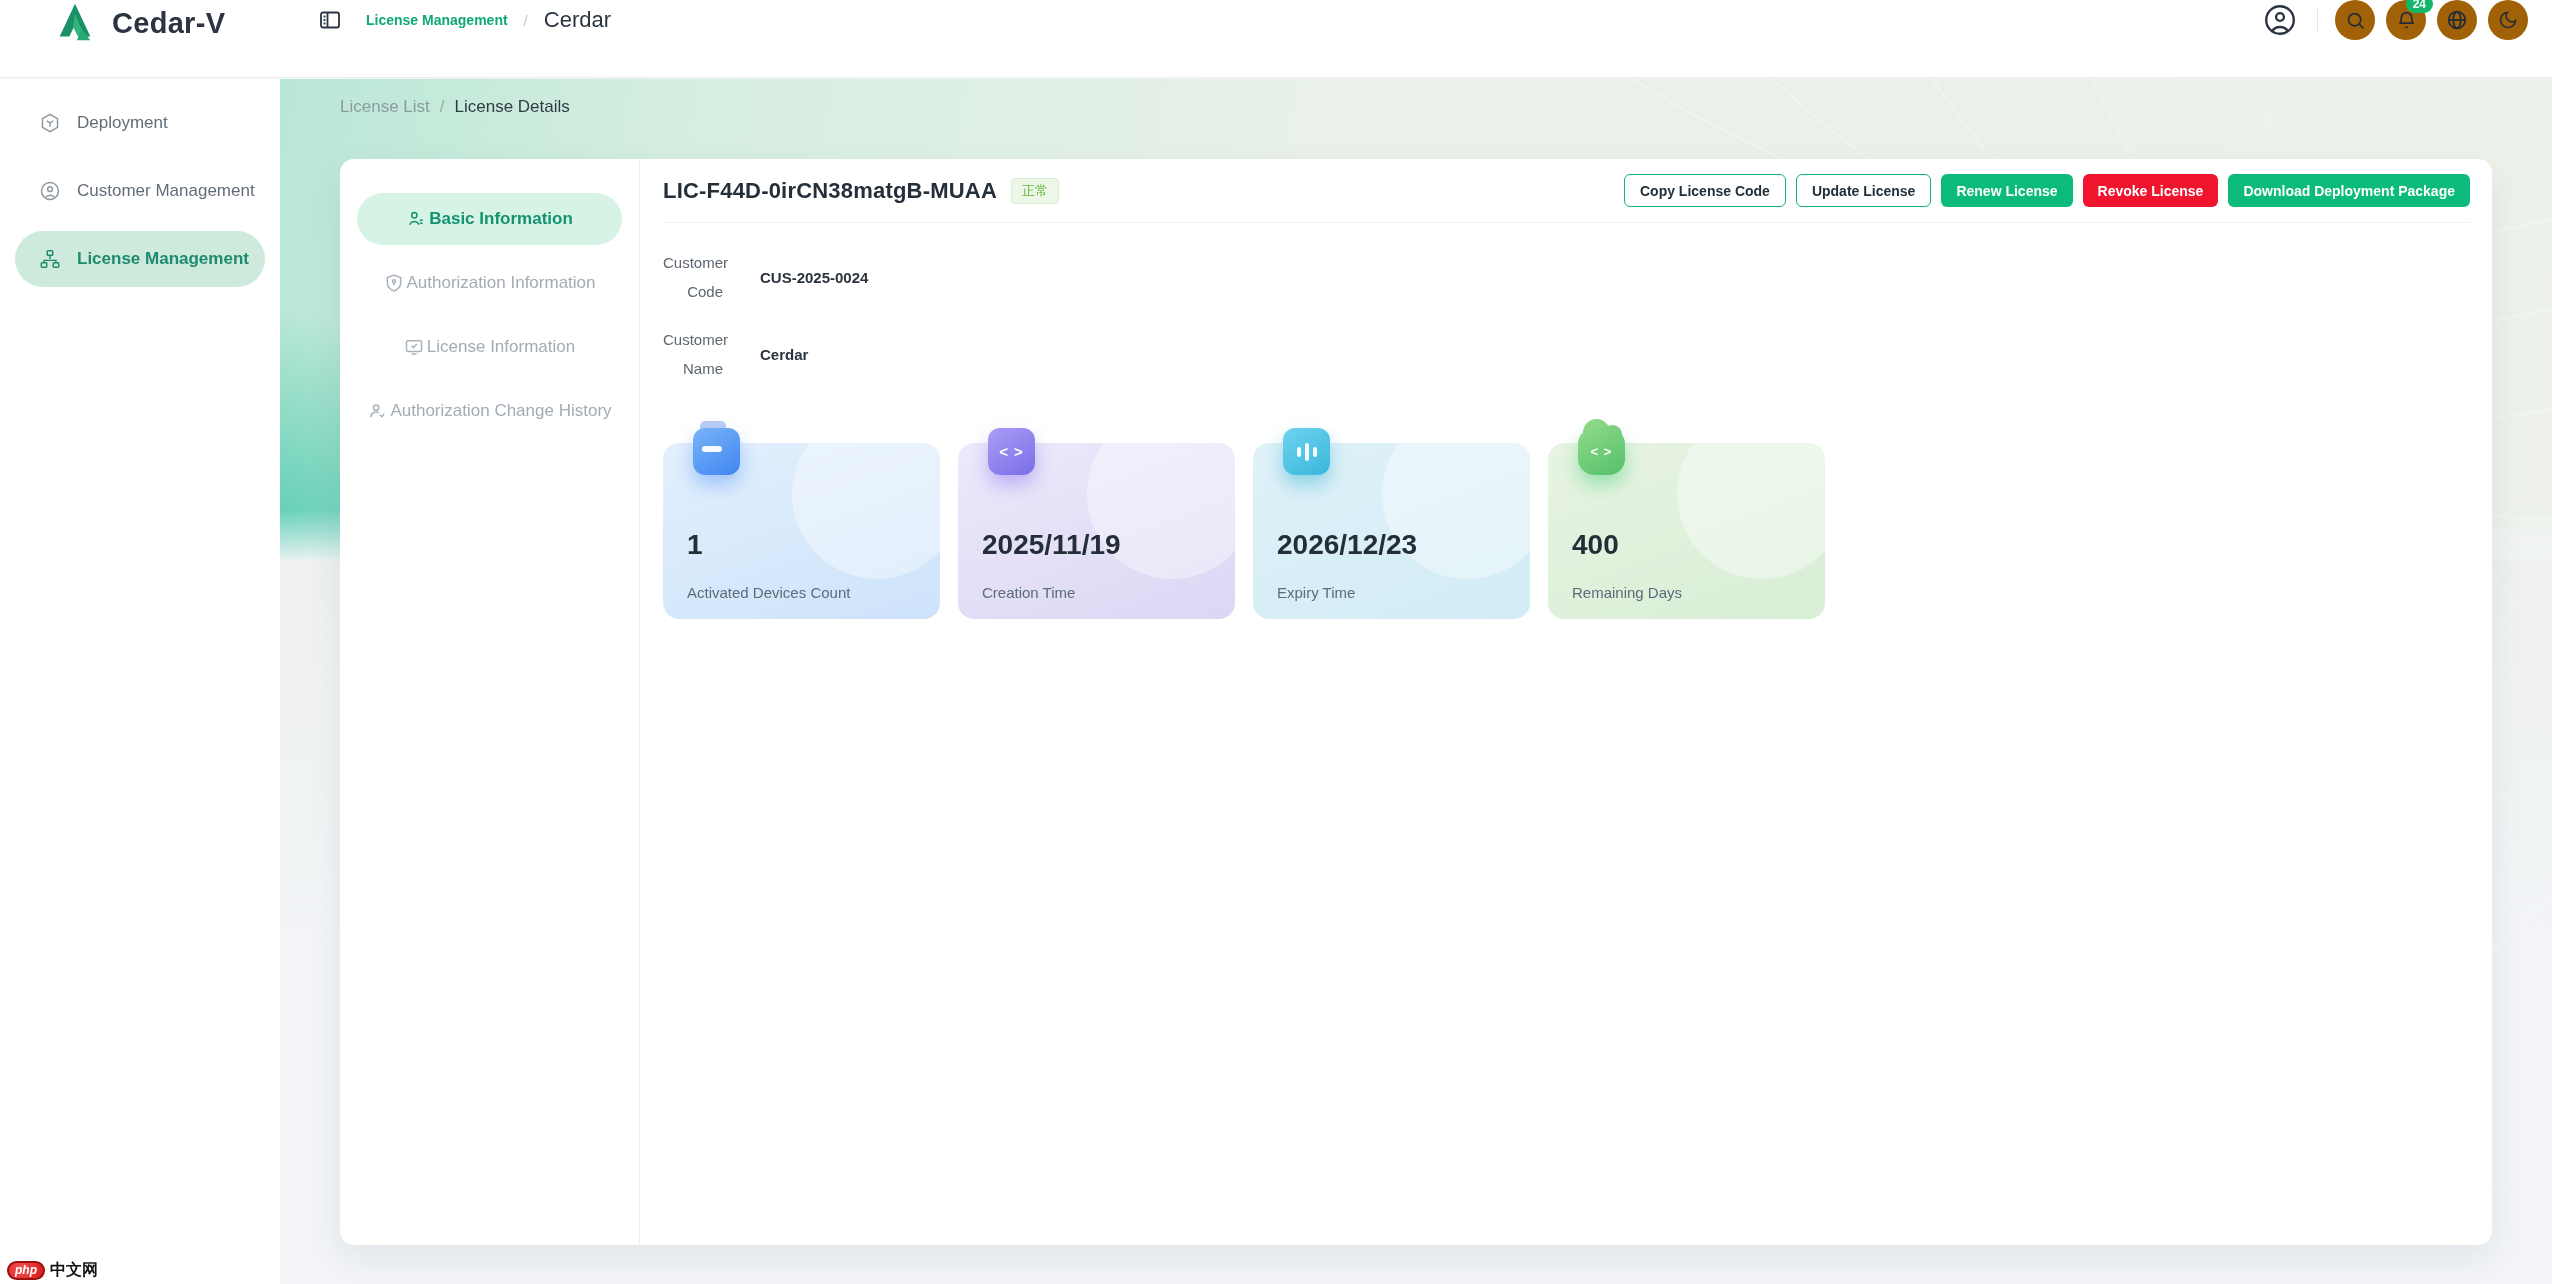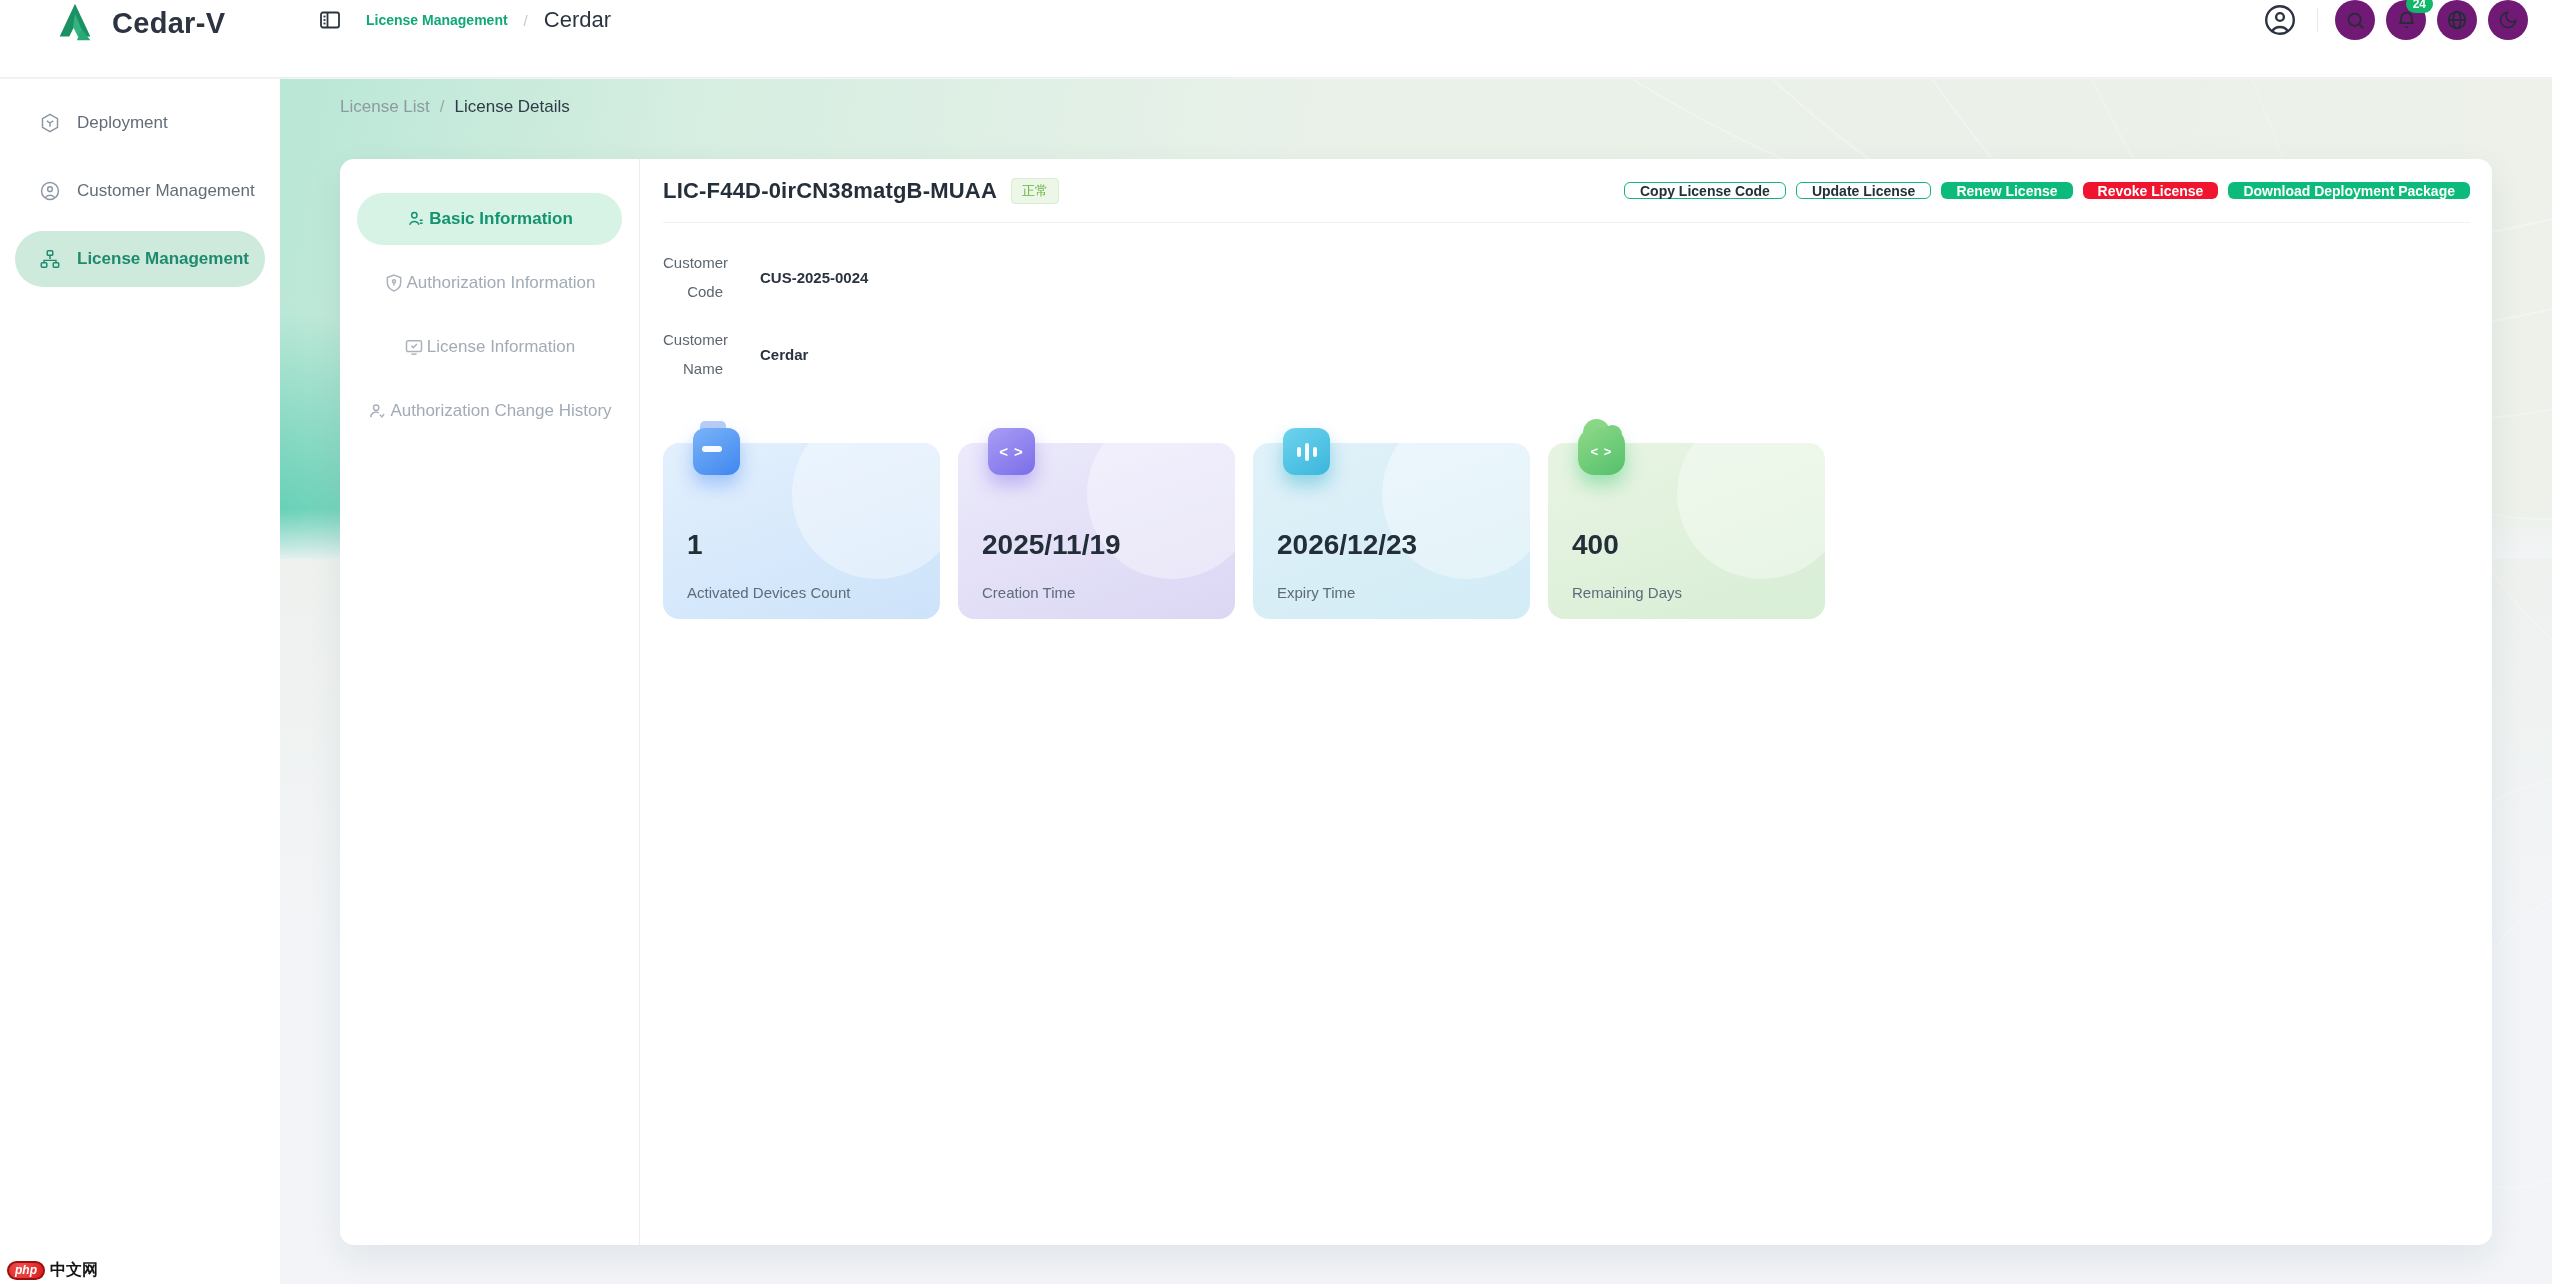--- a/index.html
+++ b/index.html
@@ -12,21 +12,21 @@
   .logo-area { width:280px; display:flex; align-items:center; gap:14px; padding-left:52px; flex:none; }
   .brand-name { font-size:29px; font-weight:600; color:#2b3440; letter-spacing:.3px; }
   .topbar-main { flex:1; display:flex; align-items:center; gap:16px; padding-left:30px; }
   .panel-toggle { width:40px; height:40px; display:flex; align-items:center; justify-content:center; cursor:pointer; color:#2b3440; }
   .tb-link { font-size:14px; font-weight:600; color:#10a878; cursor:pointer; }
   .tb-sep { font-size:15px; color:#c3cad0; }
   .tb-current { font-size:22px; font-weight:500; color:#2b3540; }
   .topbar-right { display:flex; align-items:center; gap:11px; padding-right:24px; }
   .avatar-btn { width:40px; height:40px; display:flex; align-items:center; justify-content:center; color:#2b3440; cursor:pointer; }
   .tb-divider { width:1px; height:24px; background:#e4e7ea; margin:0 6px; }
-  .circle-btn { width:40px; height:40px; border-radius:50%; background:#701a75; display:flex; align-items:center; justify-content:center; color:#232d36; cursor:pointer; position:relative; }
+  .circle-btn { width:40px; height:40px; border-radius:50%; background:#a16207; display:flex; align-items:center; justify-content:center; color:#232d36; cursor:pointer; position:relative; }
   .badge { position:absolute; top:-5px; right:-7px; background:#12b76a; color:#fff; font-size:12px; font-weight:700; padding:2px 7px; border-radius:10px; line-height:1.2; }
 
   
   .sidebar { position:absolute; top:79px; left:0; bottom:0; width:280px; background:#fff; padding-top:16px; z-index:20; }
   .side-item { height:56px; margin:0 15px 12px; border-radius:28px; display:flex; align-items:center; gap:16px; padding-left:24px; font-size:17px; color:#626d78; cursor:pointer; }
   .side-item .sicon { color:#8b96a1; }
   .side-item.active { background:#cdeadd; color:#1f8a6e; font-weight:700; }
   .side-item.active .sicon { color:#1f8a6e; }
 
   
@@ -50,21 +50,21 @@
   .tab-item { height:52px; margin:12px 17px 10px; border-radius:26px; display:flex; align-items:center; justify-content:center; gap:3px; font-size:17px; color:#a2abb6; cursor:pointer; }
   .tab-item .ticon { color:#aab2bc; }
   .tab-item.active { background:#d7f3e6; color:#13936f; font-weight:700; }
   .tab-item.active .ticon { color:#13936f; }
 
   .card-main { flex:1; display:flex; flex-direction:column; padding:0 22px 0 23px; min-width:0; }
   .main-header { height:64px; display:flex; align-items:center; border-bottom:1px solid #eef0f2; flex:none; }
   .license-title { font-size:22px; font-weight:700; color:#252f3a; letter-spacing:.2px; }
   .status-tag { margin-left:14px; font-size:13px; color:#67b63f; background:#ecf7e8; border:1px solid #d8eecd; border-radius:4px; padding:3px 10px; }
   .actions { margin-left:auto; display:flex; gap:10px; }
-  .btn { height:17px; padding:0 15px; border-radius:6px; font-size:14px; font-weight:700; font-family:"Liberation Sans",sans-serif; display:flex; align-items:center; cursor:pointer; white-space:nowrap; }
+  .btn { height:33px; padding:0 15px; border-radius:6px; font-size:14px; font-weight:700; font-family:"Liberation Sans",sans-serif; display:flex; align-items:center; cursor:pointer; white-space:nowrap; }
   .btn.outline { background:#fff; border:1px solid #10b57d; color:#23303a; }
   .btn.green { background:#0cbb7b; border:none; color:#fff; }
   .btn.red { background:#f0142e; border:none; color:#fff; }
 
   .fields { margin-top:24px; }
   .field-row { display:flex; align-items:center; margin-bottom:17px; min-height:60px; }
   .field-label { width:60px; text-align:right; font-size:15px; color:#5c6670; line-height:29px; }
   .field-value { margin-left:37px; font-size:15px; font-weight:600; color:#2a333d; }
 
   

